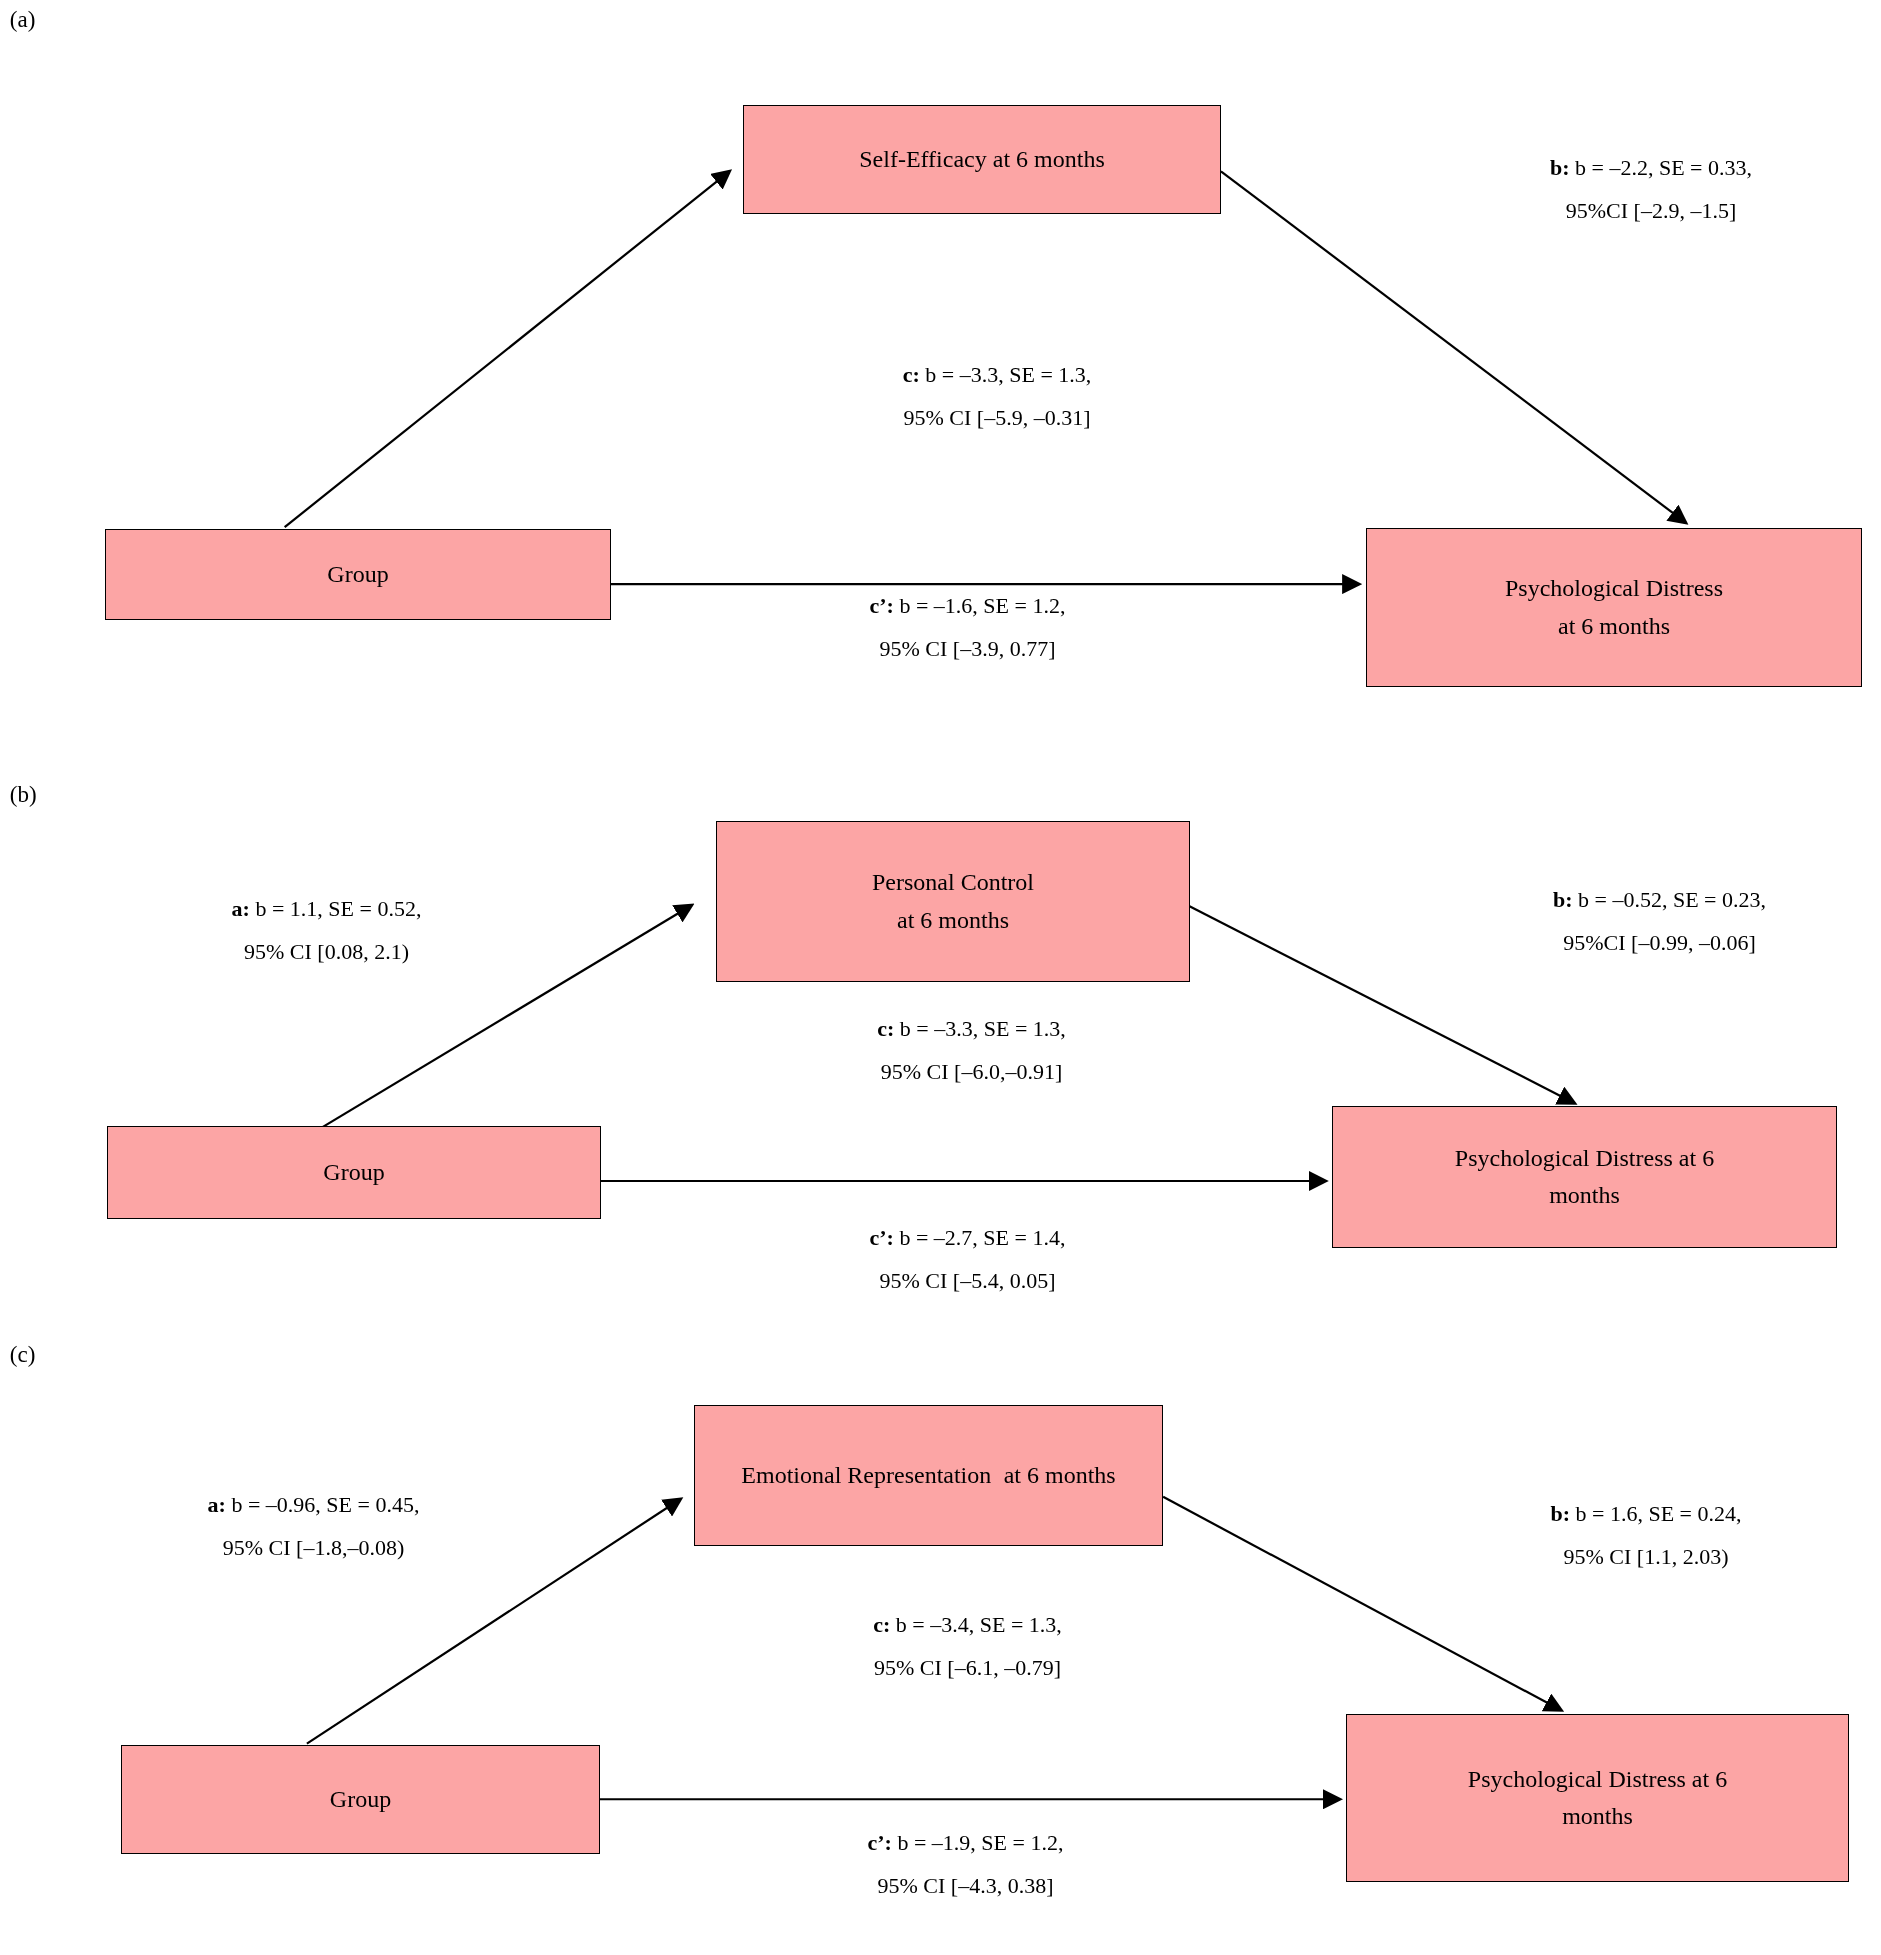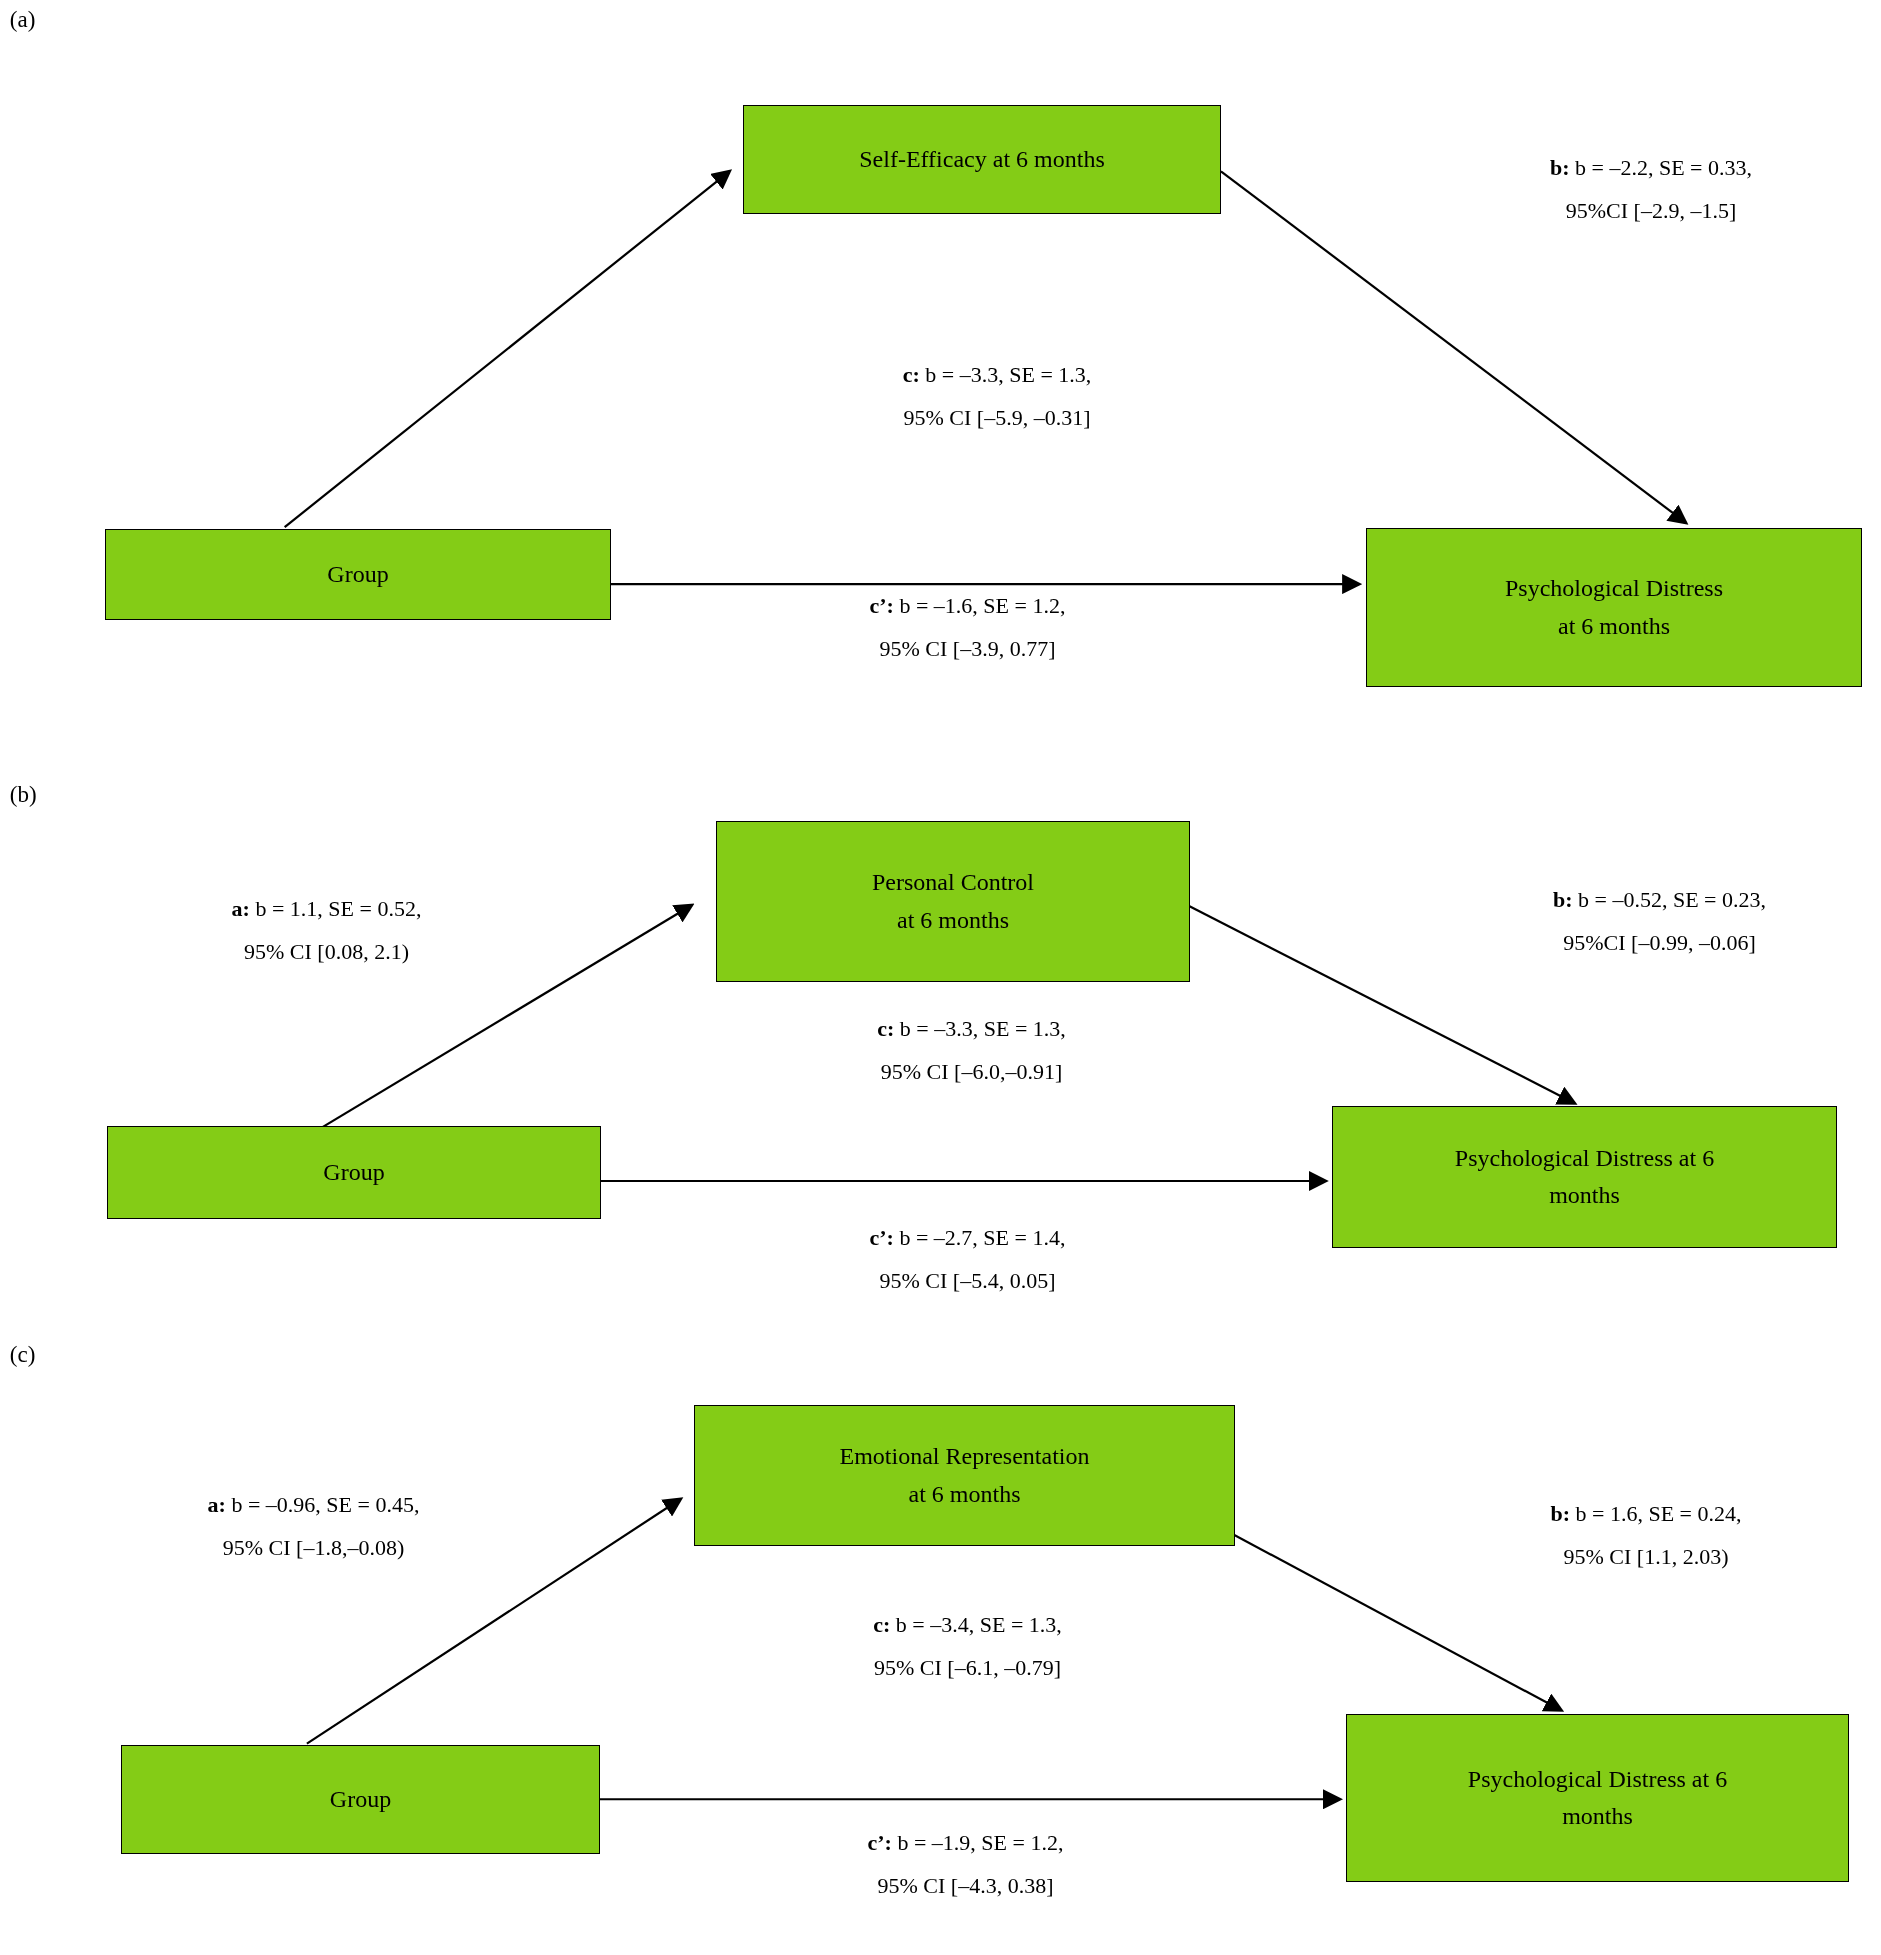--- a/index.html
+++ b/index.html
@@ -1,18 +1,18 @@
 <!DOCTYPE html>
 <html style="font-size:7.1px"><head>
 <meta charset="utf-8">
 <style>
   html,body{margin:0;padding:0;background:#fff;}
   body{width:1881px;height:1955px;position:relative;font-family:"Liberation Serif","DejaVu Serif",serif;color:#000;}
   .panel-label{position:absolute;font-size:23px;line-height:1;}
-  .node{position:absolute;border:1.8px solid #000;background:#84cc16;display:flex;align-items:center;justify-content:center;text-align:center;box-sizing:border-box;}
+  .node{position:absolute;border:1.8px solid #000;background:#fca5a5;display:flex;align-items:center;justify-content:center;text-align:center;box-sizing:border-box;}
   .node span{font-size:24px;line-height:1.55;display:block;padding:0 6.2px;}
   .stat{position:absolute;text-align:center;font-size:22px;line-height:1.95;white-space:nowrap;}
   .stat b{font-weight:bold;}
   svg.arrows{position:absolute;left:0;top:0;width:1881px;height:1955px;overflow:visible;pointer-events:none;}
 </style>
 </head>
 <body>
 
 <svg class="arrows" viewBox="0 0 4229 4395">
   <defs>
@@ -98,21 +98,21 @@
   <div>95% CI [–6.0,–0.91]</div>
 </div>
 
 <div class="stat" style="left:792px;top:1217px;width:351px;">
   <div><b>c’:</b> b = –2.7, SE = 1.4,</div>
   <div>95% CI [–5.4, 0.05]</div>
 </div>
 
 <div class="panel-label" style="left:9.8px;top:1343px;">(c)</div>
 
-<div class="node" style="left:694px;top:1405px;width:541px;height:141px;flex-direction:column;">
+<div class="node" style="left:694px;top:1405px;width:469px;height:141px;flex-direction:row;">
   <span>Emotional Representation</span>
   <span>at 6 months</span>
 </div>
 
 <div class="node" style="left:121px;top:1745px;width:479px;height:109px;">
   <span>Group</span>
 </div>
 
 <div class="node" style="left:1346px;top:1714px;width:503px;height:168px;flex-direction:column;">
   <span>Psychological Distress at 6</span>

